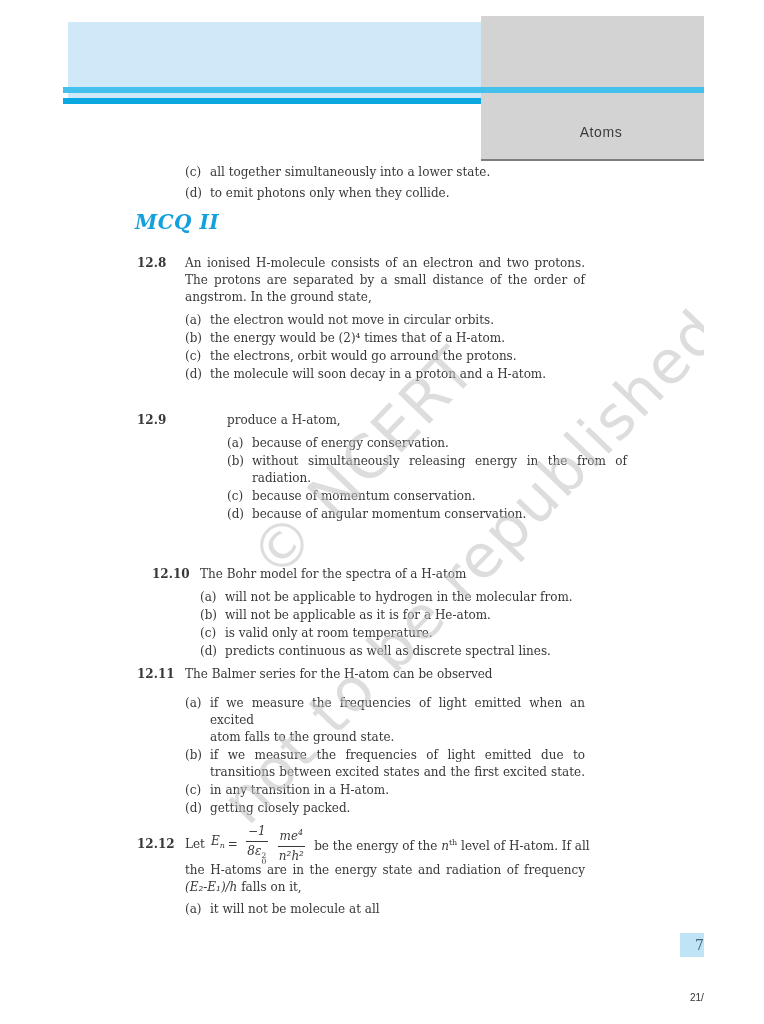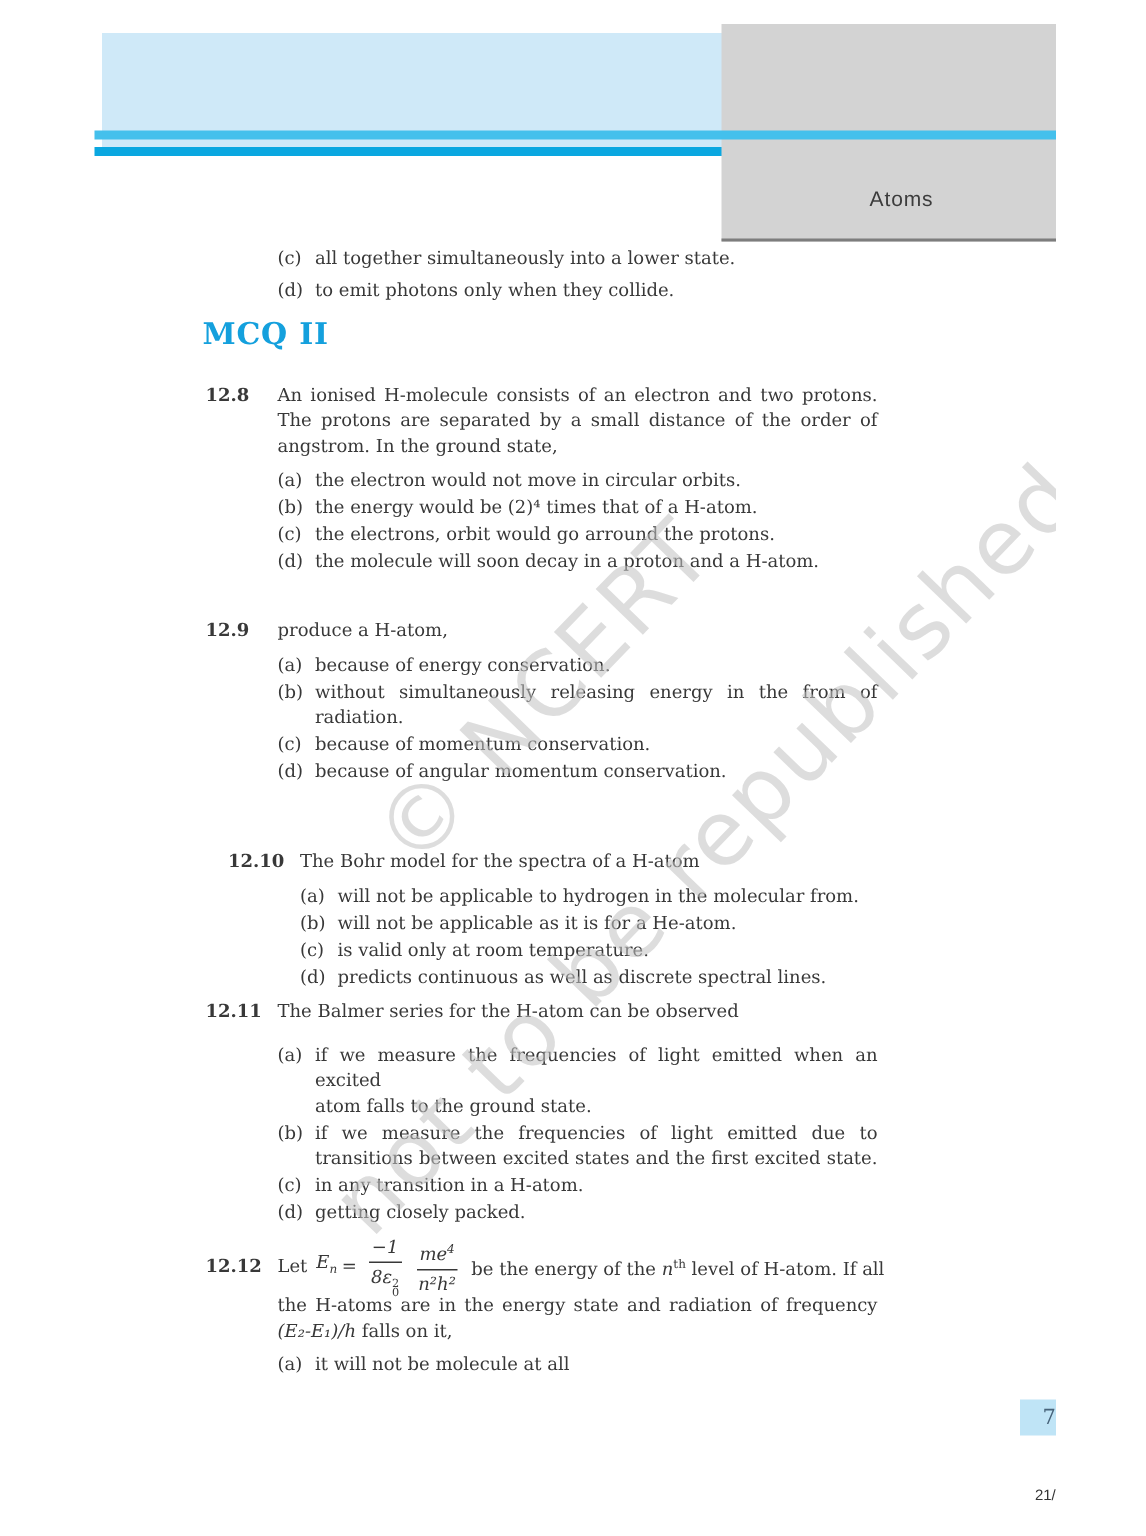--- a/index.html
+++ b/index.html
@@ -41,21 +41,21 @@
   .optrow { display:flex; margin-top:1px; }
   .optmark { width:25px; flex:none; }
   .opttext { width:375px; flex:none; }
   .opttext .line { width:375px; }
   .optgap { height:5px; }
   .intro-opts { left:125px; top:148px; line-height:17px; }
   .intro-opts .optrow { margin-top:0; }
   .intro-opts .optrow + .optrow { margin-top:4px; }
   .mcq-heading {
     position:absolute; left:75px; top:194px; z-index:2;
-    font-size:20px; font-weight:bold; color:#14a0dd; letter-spacing:0.5px;
+    font-size:20px; font-weight:bold; color:#14a0dd; letter-spacing:0.5px;font-style:italic;
   }
   
   .formula-row { display:flex; align-items:center; height:36px; width:400px; }
   .formula-row .txt { white-space:nowrap; }
   .frac { display:inline-flex; flex-direction:column; align-items:center; margin:0 5px; font-style:italic; }
   .frac .num { border-bottom:1px solid #383838; padding:0 2px 1px 2px; text-align:center; }
   .frac .den { padding-top:1px; }
   .stack { display:inline-flex; flex-direction:column; font-size:7.5px; line-height:6.5px; font-style:normal; vertical-align:-3px; }
   .ivar { font-style:italic; }
   sup.sm { font-size:8px; }
@@ -135,21 +135,21 @@
       </div>
       <div class="optrow">
         <div class="optmark">(d)</div>
         <div class="opttext">
             <div class="line">the molecule will soon decay in a proton and a H-atom.</div>
           </div>
       </div>
     </div>
   </div>
 
-  <div class="blk qrow" style="left:77px; top:396px;">
+  <div class="blk qrow" style="left:77px; top:396px;gap:42px;">
     <div class="qnum">12.9</div>
     <div class="qbody">
       <div class="line">produce a H-atom,</div>
       <div class="optgap"></div>
       <div class="optrow">
         <div class="optmark">(a)</div>
         <div class="opttext">
             <div class="line">because of energy conservation.</div>
           </div>
       </div>

